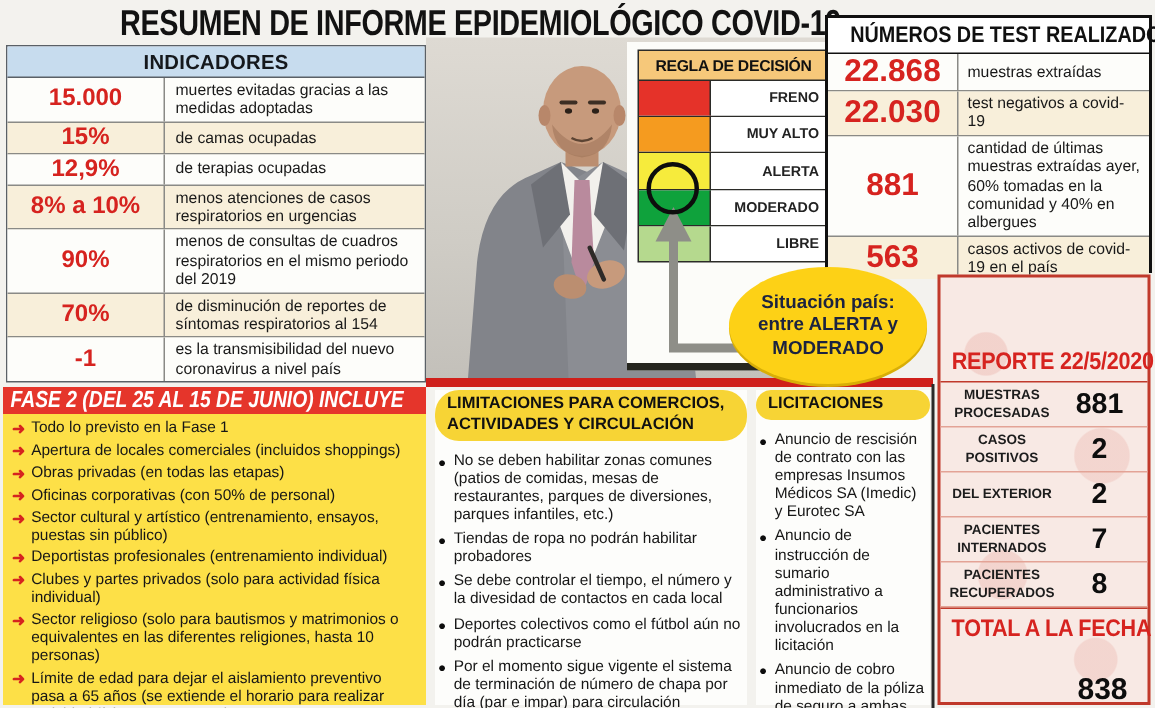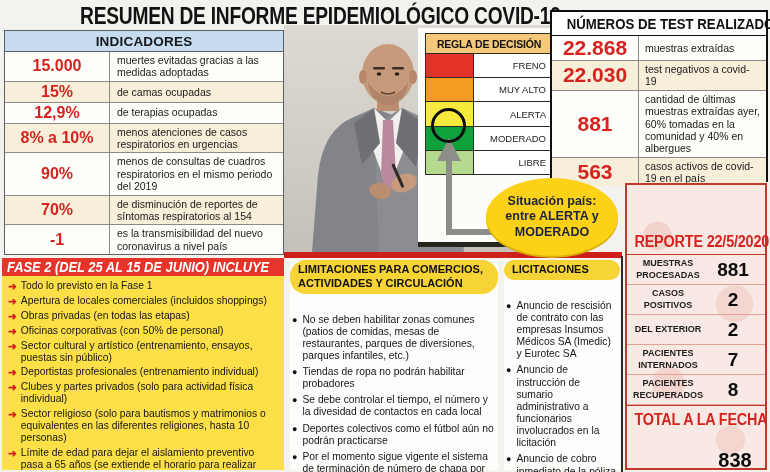--- a/index.html
+++ b/index.html
@@ -39,21 +39,21 @@
   .regla { position:absolute; left:425px; top:33px; width:128px; height:142px;
            border:1px solid #2b2b28; display:flex; flex-direction:column; background:#fff; }
   .regla-header { height:20px; background:#f6c87a; border-bottom:1px solid #2b2b28;
                   font-weight:700; font-size:10.5px; text-align:center; line-height:20px; color:#111;
                   letter-spacing:-.2px; }
   .regla-rows { flex:1; display:flex; flex-direction:column; }
   .regla-row { flex:1; display:flex; border-bottom:1px solid #2b2b28; }
   .regla-rows .regla-row:last-of-type { border-bottom:none; }
   .regla-swatch { width:48px; border-right:1px solid #2b2b28; }
   .regla-label { flex:1; display:flex; align-items:center; justify-content:flex-end;
-                 padding-right:6px; font-size:9.5px; font-weight:400; color:#222; background:#fff; }
+                 padding-right:6px; font-size:9.5px; font-weight:700; color:#222; background:#fff; }
 
   .sel-circle { position:absolute; left:431px; top:108px; width:35px; height:35px; border-radius:50%;
                 border:3.5px solid #0d0d0d; z-index:6; }
   .pointer-arrow { position:absolute; left:284px; top:25px; z-index:5; pointer-events:none; }
 
   
   .bubble { position:absolute; left:486px; top:178px; width:132px; height:78px; border-radius:50%;
             background:#fdd116; z-index:7; display:flex; flex-direction:column; align-items:center;
             justify-content:center; text-align:center; box-shadow:0 2px 0 #d8ae07; }
   .bubble div { font-weight:700; font-size:12.5px; line-height:1.22; color:#1c2340; }
@@ -102,21 +102,21 @@
   .fase-header span { display:inline-block; font-weight:700; font-style:italic; font-size:15.5px;
                       transform:scaleX(.83); transform-origin:left center; white-space:nowrap; }
   .fase-items { flex:1; padding:4px 6px 2px 6px; }
   .fase-item { display:flex; margin-bottom:2.5px; font-size:10.3px; line-height:1.18; color:#161616; }
   .fase-item .arrow { color:#d6231f; font-weight:700; margin-right:4px; flex-shrink:0; font-size:10.5px; }
 
   
   .limitaciones { position:absolute; left:290px; top:260px; width:208px; height:210px; background:#fdfdfb; }
   .licitaciones { position:absolute; left:504px; top:260px; width:116px; height:210px; background:#fdfdfb; }
   .yellow-header { background:#f7d435; border-radius:16px; padding:3px 8px; font-weight:700;
-                   font-size:11px; line-height:1.25; color:#111; margin-bottom:20px; }
+                   font-size:11px; line-height:1.25; color:#111; margin-bottom:8px; }
   .dot-items { padding:0 2px 0 2px; }
   .dot-item { display:flex; margin-bottom:4px; font-size:10.3px; line-height:1.18; color:#161616; }
   .dot-item .dot { color:#0d0d0d; margin-right:5px; flex-shrink:0; font-size:9px; line-height:1.5; }
   .col-divider { position:absolute; left:621px; top:256px; width:2px; height:216px; background:#2a2a2a; }
 </style>
 </head>
 <body>
 
 <div class="canvas">
 

